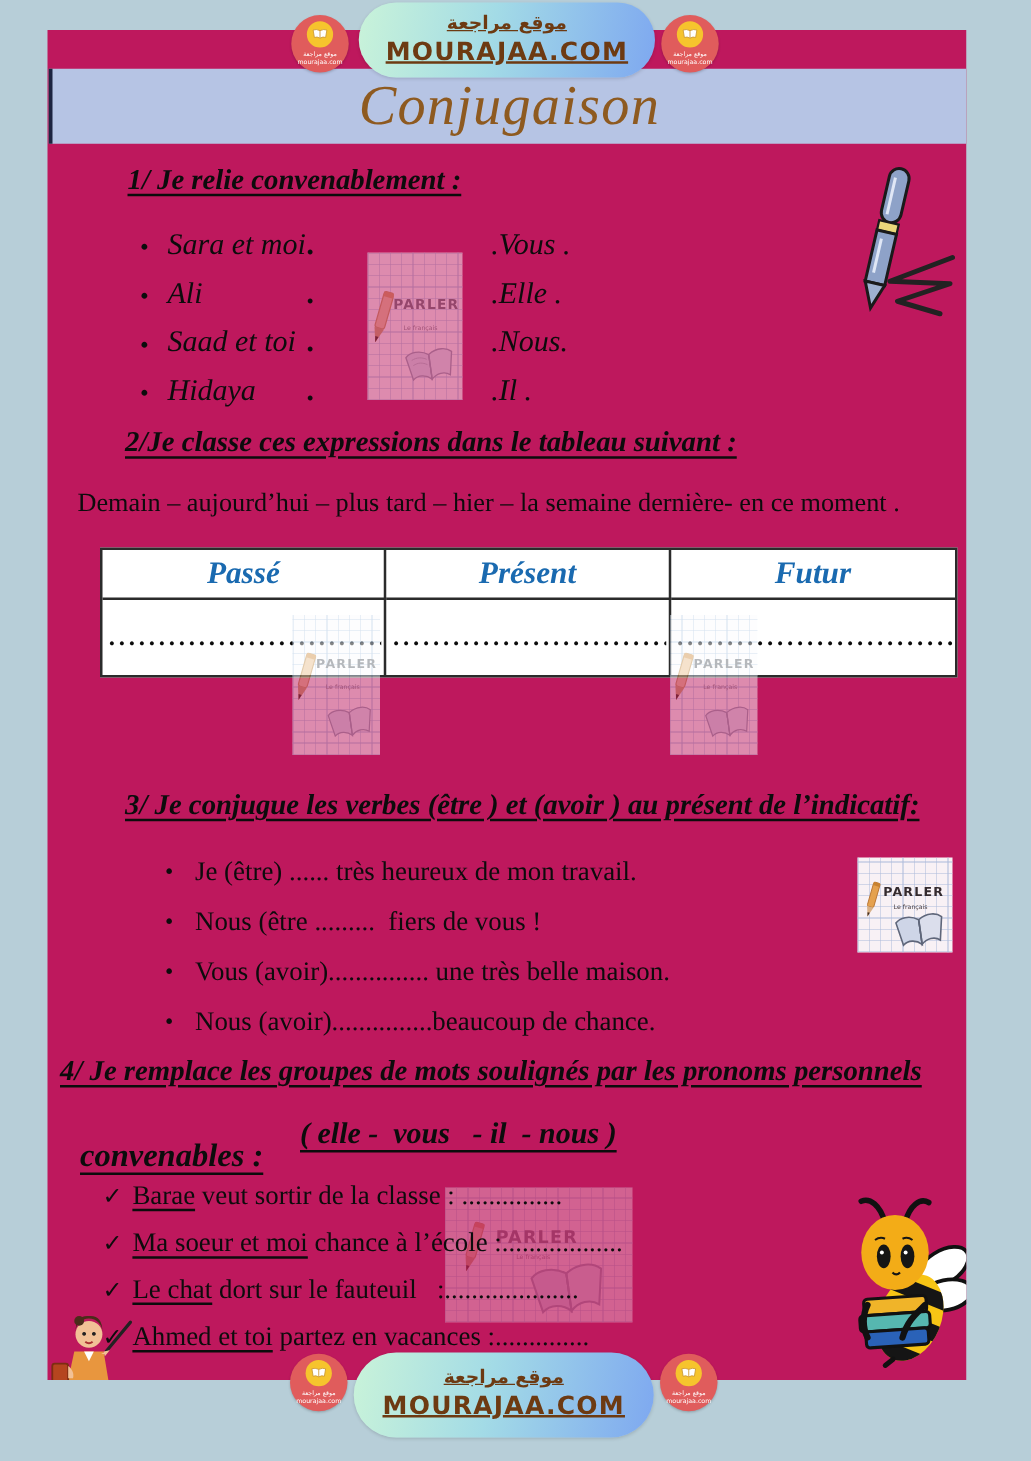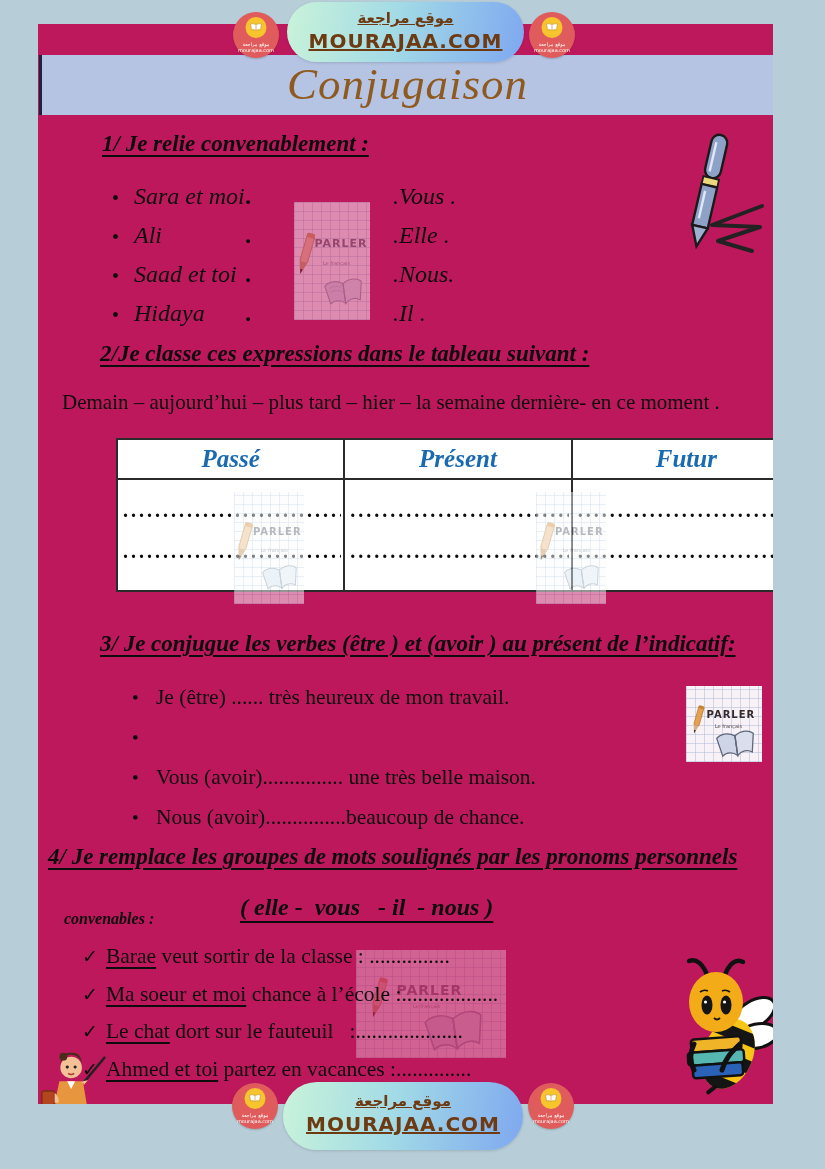--- a/index.html
+++ b/index.html
@@ -58,45 +58,44 @@
   .ex1-list { position:absolute; left:74px; top:157px; width:480px; }
   .ex1-row { position:relative; height:39px; font-style:italic; font-size:24px; line-height:30px; }
   .ex1-row .bullet { position:absolute; left:0; top:2px; font-size:20px; font-style:normal; }
   .ex1-row .name { position:absolute; left:22px; white-space:pre; }
   .ex1-row .middot { position:absolute; left:134px; font-weight:bold; }
   .ex1-row .right { position:absolute; left:281px; white-space:pre; }
   
   .expr { position:absolute; left:24px; top:366px; width:724px; font-size:21px; white-space:nowrap; }
   
   .tbl {
-    position:absolute; left:42px; top:414px; width:686px; height:154px;
+    position:absolute; left:42px; top:414px; width:686px; height:104px;
     border:2px solid #2b2b2b; display:grid;
     grid-template-columns:1fr 1fr 1fr; grid-template-rows:40px 1fr;
     background:#fff;
-    margin-left:36px;
   }
   .tbl .hcell {
     border-right:2px solid #2b2b2b; border-bottom:2px solid #2b2b2b;
     display:flex; align-items:center; justify-content:center;
     font-size:25px; font-weight:bold; font-style:italic; color:#1a6ab0;
   }
   .tbl .hcell.last, .tbl .bcell.last { border-right:none; }
   .tbl .bcell { border-right:2px solid #2b2b2b; padding:10px 2px 0 5px; overflow:hidden; }
   .dotline {
     font-weight:bold; font-size:20px; letter-spacing:3px;
     white-space:nowrap; overflow:hidden; height:41px; line-height:41px;
   }
   
   .ex3-list { position:absolute; left:94px; top:659px; width:560px; }
   .b-row { position:relative; height:40px; font-size:21.5px; line-height:28px; white-space:pre; }
   .b-row .bullet { position:absolute; left:0; top:1px; font-size:19px; }
   .b-row .txt { margin-left:24px; }
   
   .ex4-line2 { position:absolute; left:10px; top:868px; font-weight:bold; font-style:italic; white-space:pre; }
-  .ex4-line2 .conv { font-size:16px; text-decoration-thickness:2px; text-underline-offset:5px; }
+  .ex4-line2 .conv { font-size:26px; text-decoration:underline; text-decoration-thickness:2px; text-underline-offset:5px; }
   .ex4-line2 .pron { position:absolute; left:192px; top:2px; font-size:24px; text-decoration:underline; text-decoration-thickness:2px; text-underline-offset:6px; }
   .ck-list { position:absolute; left:44px; top:917px; width:600px; z-index:2; }
   .ck-row { position:relative; height:37.5px; font-size:21.5px; line-height:30px; white-space:pre; }
   .ck-row .ck { font-family:"DejaVu Sans",sans-serif; font-weight:bold; font-size:19px; margin-right:8px; }
   .ck-row .u { text-decoration:underline; text-decoration-thickness:2px; text-underline-offset:4px; }
   
   .sticker {
     position:absolute;
     background-color:#fcfdfe;
     background-image:
@@ -271,21 +270,21 @@
           <path d="M30,8 C40,1 51,3 56,8 L51,34 C45,29 36,30 30,36 Z" fill="#e3edf6" stroke="#97a6b8" stroke-width="1.5"></path>
           <line x1="30" y1="8" x2="30" y2="36" stroke="#97a6b8" stroke-width="1.5"></line>
         </g>
       </svg>
   </div>
 
   <div class="h-ex" style="left:62px; top:607px;">3/ Je conjugue les verbes (être ) et (avoir ) au présent de l’indicatif:</div>
 
   <div class="ex3-list">
     <div class="b-row"><span class="bullet">•</span><span class="txt">Je (être) ...... très heureux de mon travail.</span></div>
-    <div class="b-row"><span class="bullet">•</span></div>
+    <div class="b-row"><span class="bullet">•</span><span class="txt">Nous (être .........  fiers de vous !</span></div>
     <div class="b-row"><span class="bullet">•</span><span class="txt">Vous (avoir)............... une très belle maison.</span></div>
     <div class="b-row"><span class="bullet">•</span><span class="txt">Nous (avoir)...............beaucoup de chance.</span></div>
   </div>
 
   <div class="sticker" style="left:648px; top:662px; width:76px; height:76px; opacity:.95; font-size:10px;">
     <svg class="st-pencil" viewBox="0 0 20 50">
         <g transform="rotate(16 10 25)">
           <rect x="6" y="4" width="8" height="30" rx="2" fill="#e8a94f" stroke="#b5762c" stroke-width="1"></rect>
           <polygon points="6,34 14,34 10,46" fill="#d9b98a"></polygon>
           <polygon points="8.6,41 11.4,41 10,46" fill="#3a2a18"></polygon>

